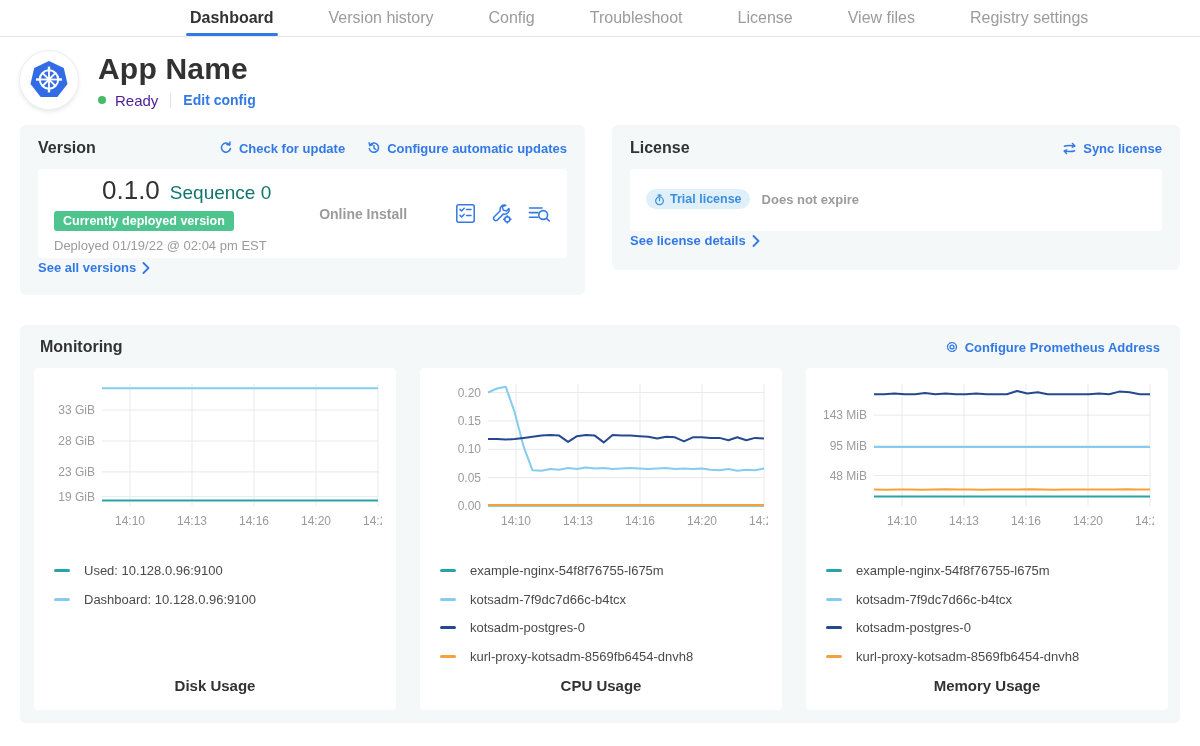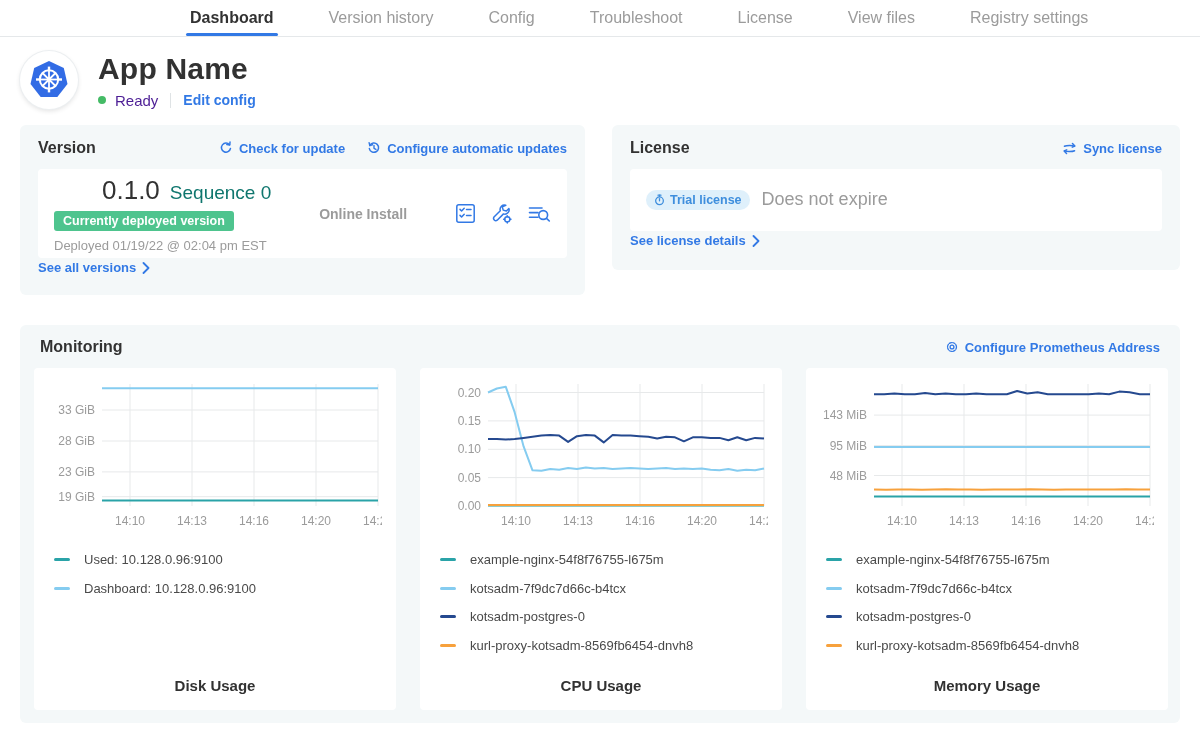--- a/index.html
+++ b/index.html
@@ -55,32 +55,32 @@
   .icon-btn { color:#3279e5; cursor:pointer; display:flex; }
   .see-link { margin-top:0; display:inline-flex; }
 
   .license-inner { height:62px; }
   .lic-row1 { display:flex; align-items:center; gap:11px; }
   .lic-name { font-size:17px; font-weight:bold; color:#4a4a4a; }
   .badge-channel { background:#eef7fd; color:#6fb3de; font-size:12px; font-weight:bold;
                    padding:3px 8px; border-radius:3px; }
   .lic-row2 { display:flex; align-items:center; gap:12px; margin-top:9px; }
   .badge-trial { background:#dff0fb; color:#3e8edd; font-size:12.5px; font-weight:bold;
-                 padding:3px 8px; border-radius:10px; display:inline-flex; align-items:center; gap:5px; }
-  .expiry { font-size:18px; color:#9b9b9b; }
+                 padding:3px 8px; border-radius:10px; display:inline-flex; align-items:flex-end; gap:5px; }
+  .expiry { font-size:13px; color:#9b9b9b;font-weight:bold; }
 
   
   .monitoring-card { margin-top:30px; height:398px; padding:13px 14px; }
   .mon-head { display:flex; align-items:center; justify-content:space-between; padding:0 6px 0 6px; }
   .panels { display:flex; gap:24px; margin-top:12px; }
   .chart-panel { width:362px; height:342px; background:#fff; border-radius:4px;
                  padding:10px 14px 16px; display:flex; flex-direction:column; }
   .chart-svg { width:334px; height:164px; overflow:hidden; }
   .tick { font-size:12px; fill:#9b9b9b; font-family:"Liberation Sans",sans-serif; }
-  .legend { margin-top:10px; display:flex; flex-direction:column; gap:13.5px; padding-left:6px; }
+  .legend { margin-top:21px; display:flex; flex-direction:column; gap:13.5px; padding-left:6px; }
   .legend-item { display:flex; align-items:center; gap:14px; }
   .swatch { width:16px; height:3px; border-radius:2px; flex:none; }
   .legend-label { font-size:13px; color:#4a4a4a; }
   .chart-title { margin-top:auto; text-align:center; font-size:15px; font-weight:bold; }
 
   svg.ic { display:block; }
 </style>
 </head>
 <body>
 

